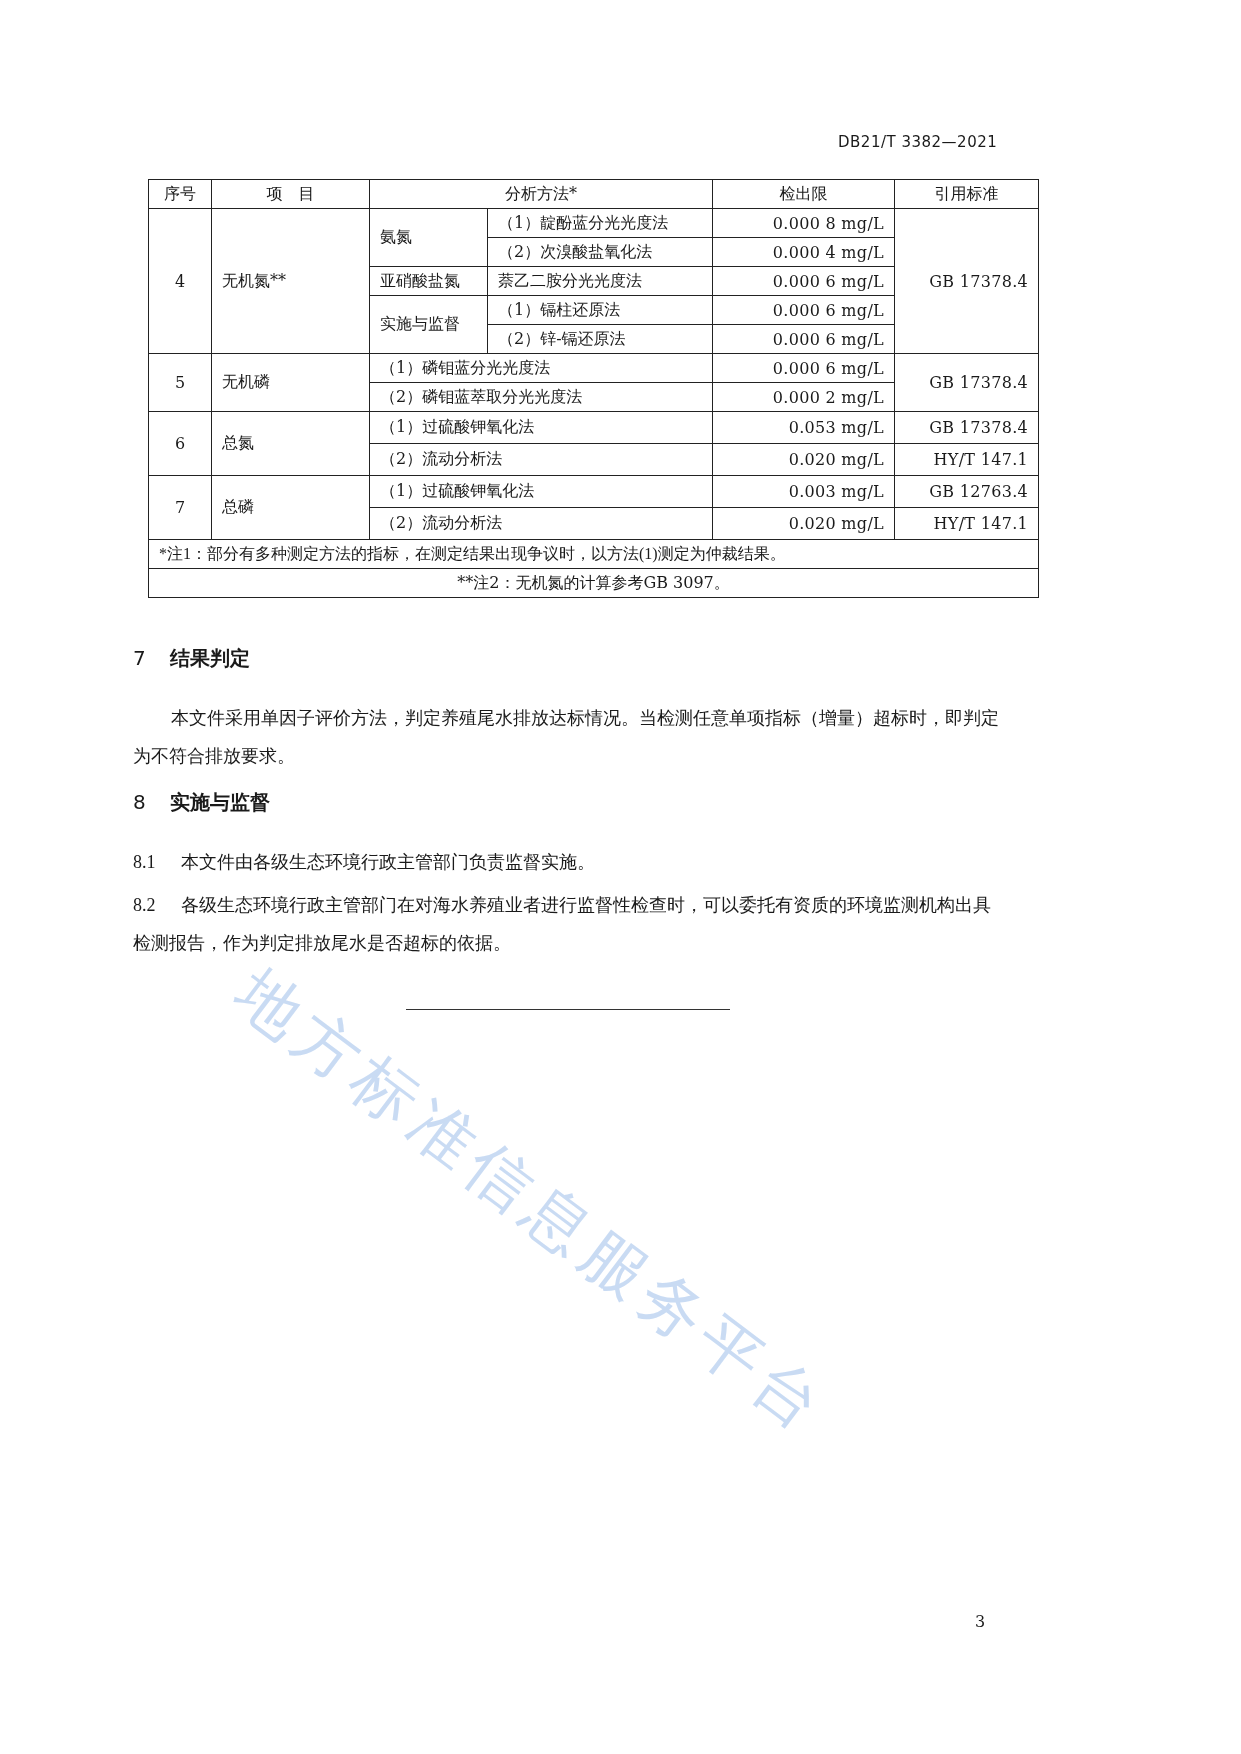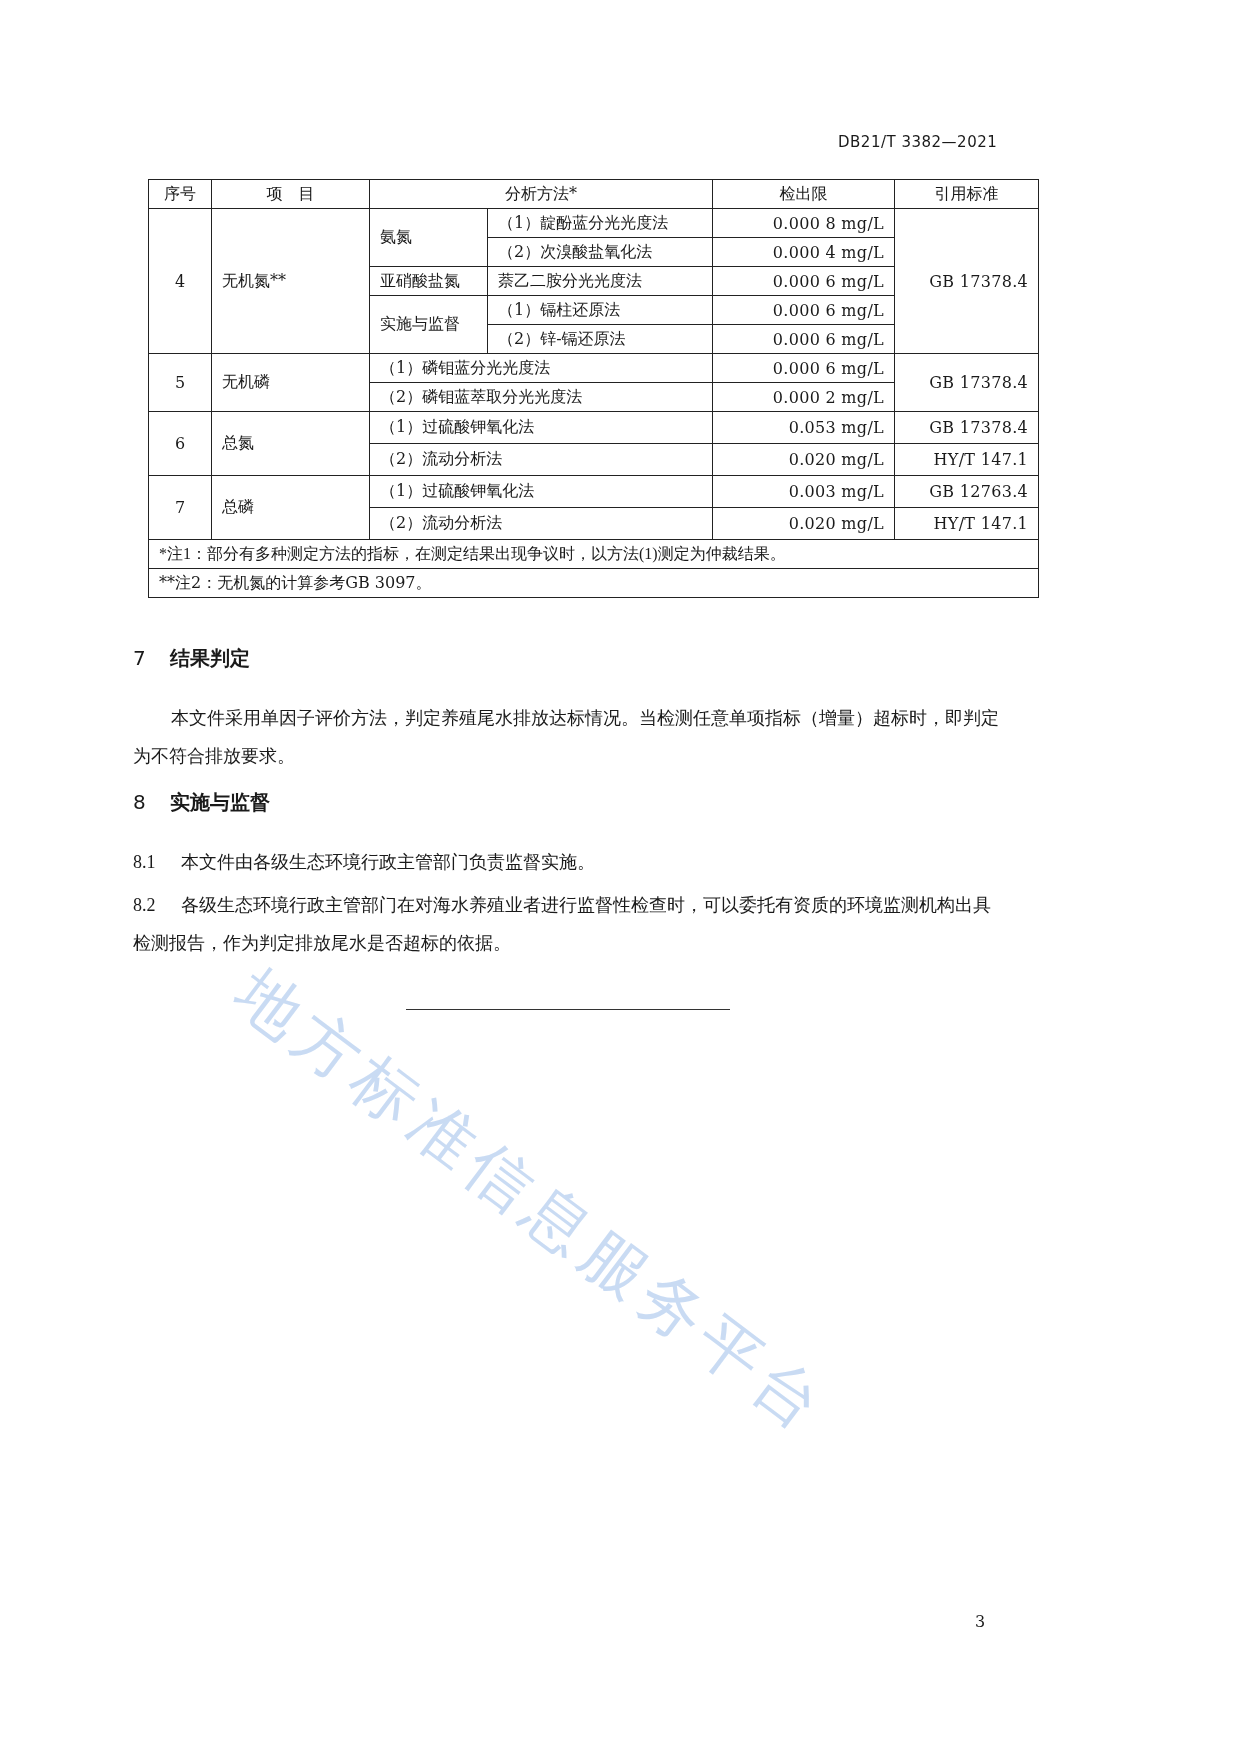--- a/index.html
+++ b/index.html
@@ -11,21 +11,21 @@
   table.data { position: absolute; left: 123px; top: 179px; width: 890px; border-collapse: collapse;
                table-layout: fixed; font-size: 16px; margin-left: 25px; }
   table.data td, table.data th { border: 1.5px solid #222; padding: 0 10px; height: 28px; font-weight: normal;
                white-space: nowrap; overflow: hidden; }
   table.data th { text-align: center; height: 28px; }
   .c { text-align: center; }
   .mono { font-family: "DejaVu Serif", "Liberation Serif", serif; letter-spacing: 0.3px; text-align: right; }
   tr.tall td { height: 31px; }
   .note td { text-align: left; height: 28px; border-top: none; border-bottom: none; }
   .note.first td { border-top: 1.5px solid #222; font-family: Liberation Serif, serif; }
-  .note.last td { border-bottom: 1.5px solid #222; }
+  .note.last td { border-bottom: 1.5px solid #222; text-align: center; }
   .section-h { position: absolute; left: 133px; font-family: "DejaVu Sans", "Liberation Sans", sans-serif;
                font-size: 20px; font-weight: bold; }
   .section-h .num { display: inline-block; width: 30px; font-weight: normal; }
   .para { position: absolute; left: 133px; width: 870px; font-size: 18px; line-height: 38px; }
   .para .indent { display: inline-block; width: 38px; }
   .clause-num { font-family: Liberation Serif, serif; display: inline-block; width: 48px; }
   .end-rule { position: absolute; left: 406px; top: 1009px; width: 324px; border-top: 1.5px solid #333; }
   .page-num { position: absolute; left: 975px; top: 1612px; font-size: 16px; }
   .watermark { position: absolute; left: 270px; top: 950px; width: 780px; transform-origin: 0 0;
                transform: rotate(37deg); font-family: "DejaVu Sans", "Liberation Sans", sans-serif;

